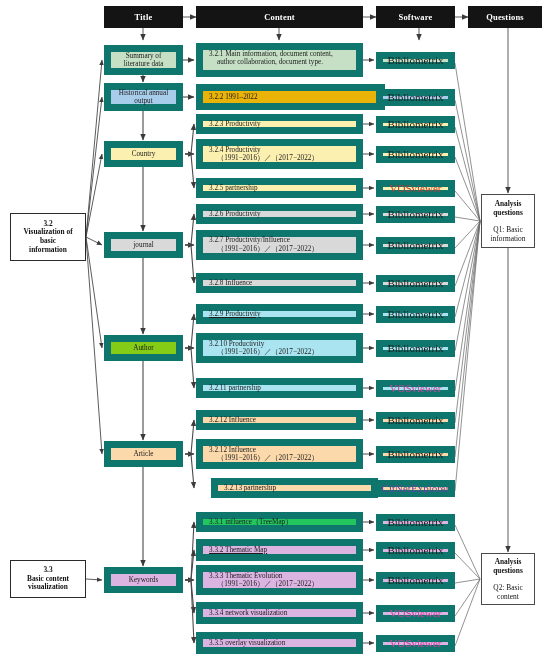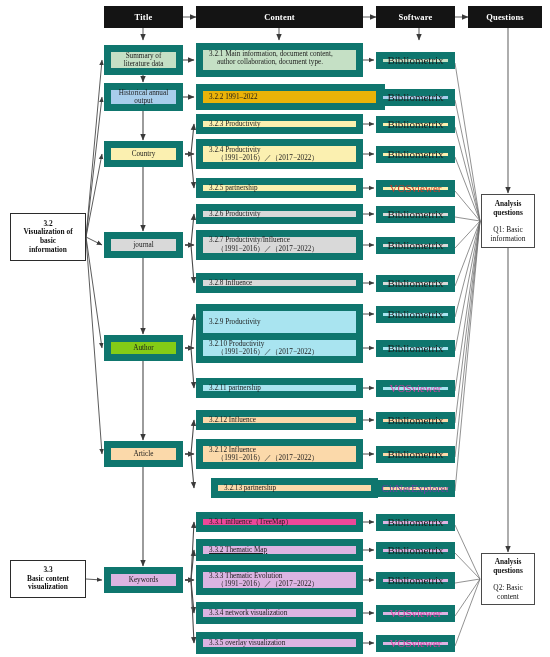--- a/index.html
+++ b/index.html
@@ -238,21 +238,21 @@
       </div>
       <div class="node soft-node soft-node" style="left:376px;top:236.5px;width:79px;height:17px;background:#d9d9d9;">
         <span>Bibliometrix</span>
       </div>
       <div class="node content-node" style="left:196px;top:273px;width:167px;height:20px;background:#d9d9d9;">
         <span>3.2.8 Influence</span>
       </div>
       <div class="node soft-node soft-node" style="left:376px;top:274.5px;width:79px;height:17px;background:#d9d9d9;">
         <span>Bibliometrix</span>
       </div>
-      <div class="node content-node" style="left:196px;top:304px;width:167px;height:36px;background:#a9e4f0;">
+      <div class="node content-node" style="left:196px;top:304px;width:167px;height:20px;background:#a9e4f0;text-decoration:underline;">
         <span>3.2.9 Productivity</span>
       </div>
       <div class="node soft-node soft-node" style="left:376px;top:305.5px;width:79px;height:17px;background:#a9e4f0;">
         <span>Bibliometrix</span>
       </div>
       <div class="node content-node two-line" style="left:196px;top:333px;width:167px;height:30px;background:#a9e4f0;">
         <span>3.2.10 Productivity</span>
         <span class="l2">（1991−2016）／（2017−2022）</span>
       </div>
       <div class="node soft-node soft-node" style="left:376px;top:339.5px;width:79px;height:17px;background:#a9e4f0;">
@@ -276,21 +276,21 @@
       </div>
       <div class="node soft-node soft-node" style="left:376px;top:445.5px;width:79px;height:17px;background:#fbd9aa;">
         <span>Bibliometrix</span>
       </div>
       <div class="node content-node" style="left:196px;top:478px;width:167px;height:20px;background:#fbd9aa;margin-left:15px;">
         <span>3.2.13 partnership</span>
       </div>
       <div class="node soft-node soft-cit" style="left:376px;top:479.5px;width:79px;height:17px;background:#fbd9aa;">
         <span>CitNetExplorer</span>
       </div>
-      <div class="node content-node" style="left:196px;top:512px;width:167px;height:20px;background:#ec4899;">
+      <div class="node content-node" style="left:196px;top:512px;width:167px;height:20px;background:#22c55e;">
         <span>3.3.1 influence（TreeMap）</span>
       </div>
       <div class="node soft-node soft-node" style="left:376px;top:513.5px;width:79px;height:17px;background:#dcb4e2;">
         <span>Bibliometrix</span>
       </div>
       <div class="node content-node" style="left:196px;top:539px;width:167px;height:22px;background:#dcb4e2;text-decoration:underline;">
         <span>3.3.2 Thematic Map</span>
       </div>
       <div class="node soft-node soft-node" style="left:376px;top:541.5px;width:79px;height:17px;background:#dcb4e2;">
         <span>Bibliometrix</span>

